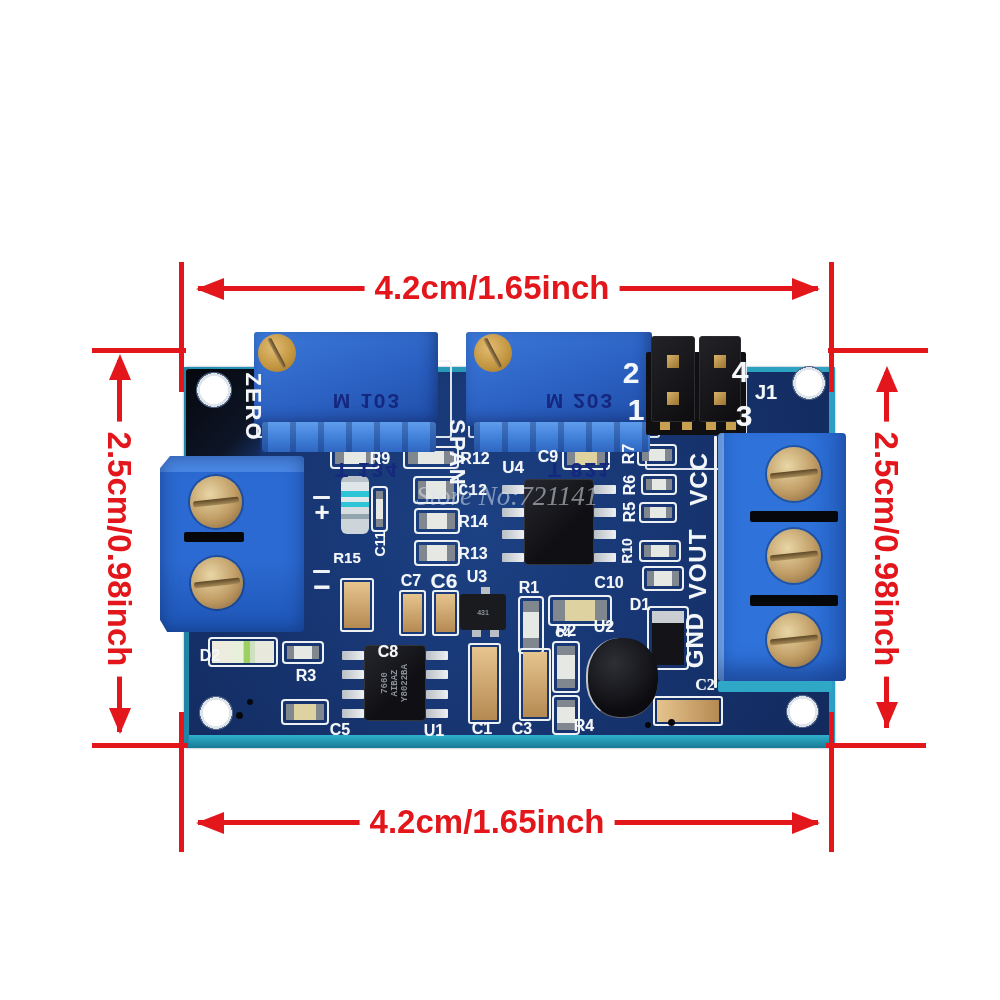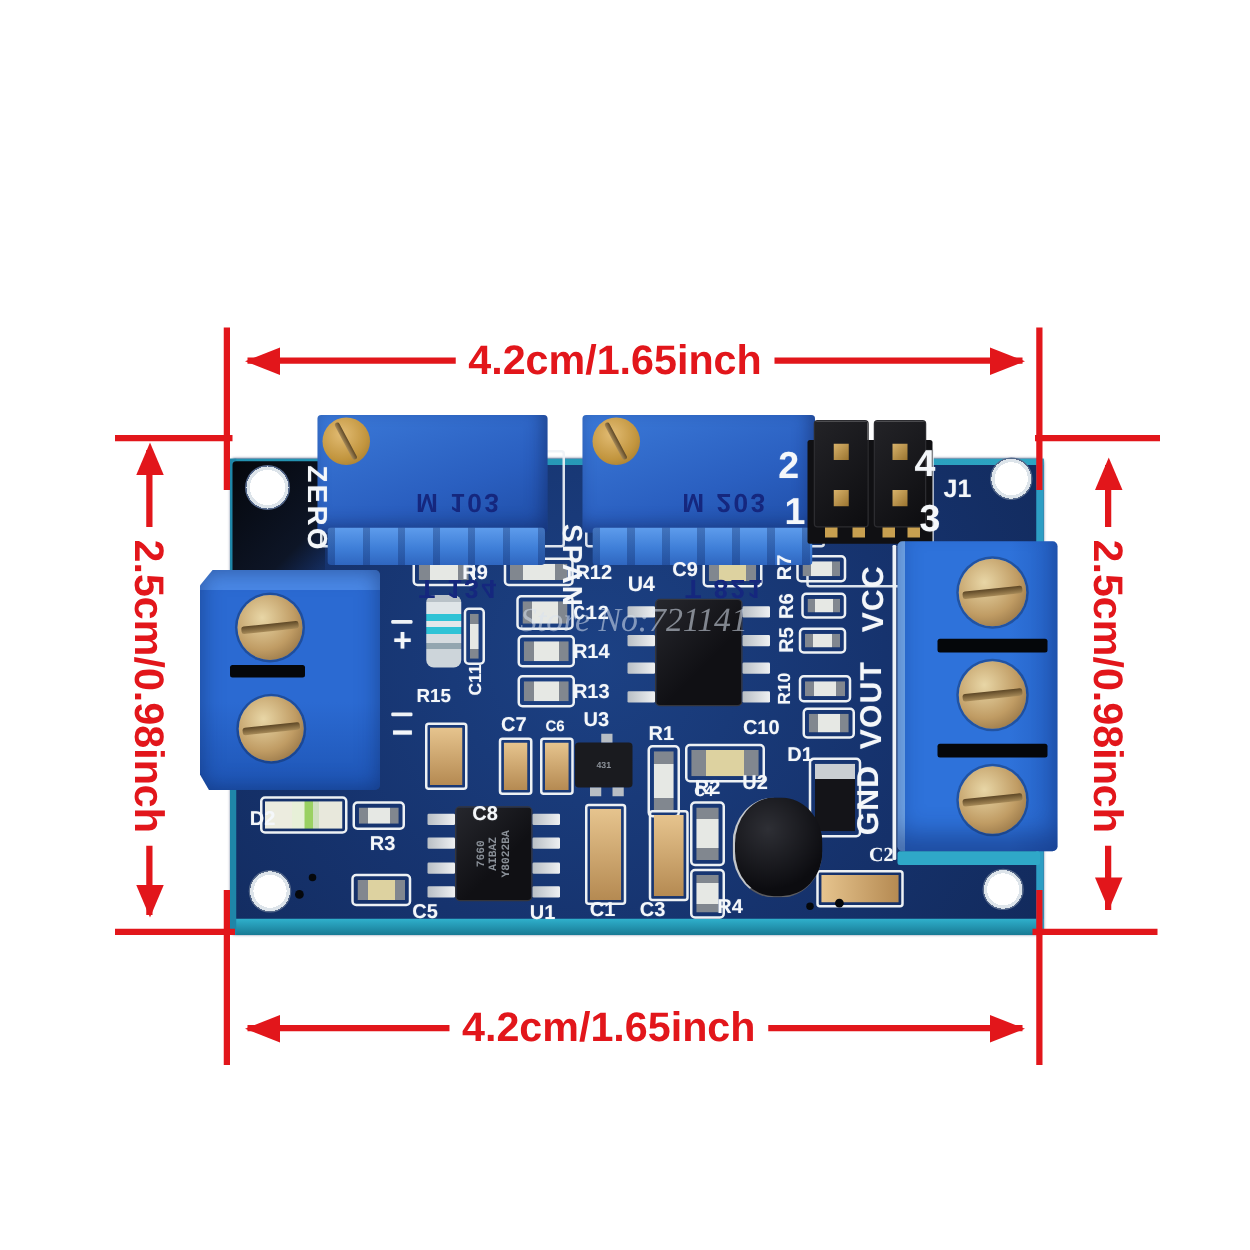--- a/index.html
+++ b/index.html
@@ -262,21 +262,21 @@
       <div class="lbl" style="left: 630px; top: 485px; font-size: 16px; transform: translate(-50%, -50%) rotate(-90deg);">R6</div>
       <div class="lbl" style="left: 630px; top: 512px; font-size: 16px; transform: translate(-50%, -50%) rotate(-90deg);">R5</div>
       <div class="lbl" style="left: 627px; top: 551px; font-size: 14px; transform: translate(-50%, -50%) rotate(-90deg);">R10</div>
       <div class="lbl" style="left: 473px; top: 491px; font-size: 16px; font-family: Liberation Mono, monospace;">C12</div>
       <div class="lbl" style="left: 473px; top: 522px; font-size: 16px;">R14</div>
       <div class="lbl" style="left: 473px; top: 554px; font-size: 16px;">R13</div>
       <div class="lbl" style="left: 380px; top: 544px; font-size: 14px; transform: translate(-50%, -50%) rotate(-90deg);">C11</div>
       <div class="lbl" style="left: 347px; top: 557px; font-size: 15px;">R15</div>
       <div class="lbl" style="left: 388px; top: 652px; font-size: 16px;">C8</div>
       <div class="lbl" style="left: 411px; top: 581px; font-size: 16px;">C7</div>
-      <div class="lbl" style="left: 444px; top: 581px; font-size: 12px;">C6</div>
+      <div class="lbl" style="left: 444px; top: 581px; font-size: 21px;">C6</div>
       <div class="lbl" style="left: 477px; top: 577px; font-size: 16px;">U3</div>
       <div class="lbl" style="left: 529px; top: 588px; font-size: 16px;">R1</div>
       <div class="lbl" style="left: 563px; top: 606px; font-size: 12px; margin-top: 27px;">C4</div>
       <div class="lbl" style="left: 609px; top: 583px; font-size: 16px;">C10</div>
       <div class="lbl" style="left: 640px; top: 605px; font-size: 16px;">D1</div>
       <div class="lbl" style="left: 604px; top: 627px; font-size: 16px;">U2</div>
       <div class="lbl" style="left: 566px; top: 631px; font-size: 16px; text-align: center;">R2</div>
       <div class="lbl" style="left: 584px; top: 726px; font-size: 16px;">R4</div>
       <div class="lbl" style="left: 705px; top: 685px; font-size: 16px; font-family: Liberation Serif, serif;">C2</div>
       <div class="lbl" style="left: 196px; top: 656px; font-size: 16px; padding-left: 28px;">D2</div>

